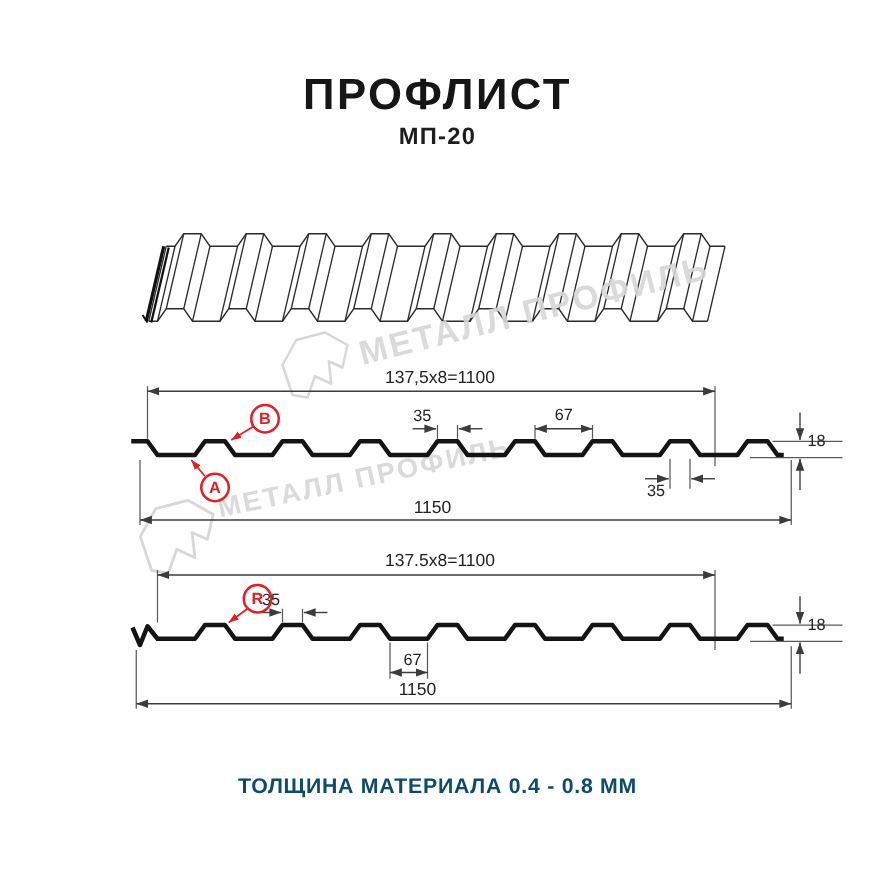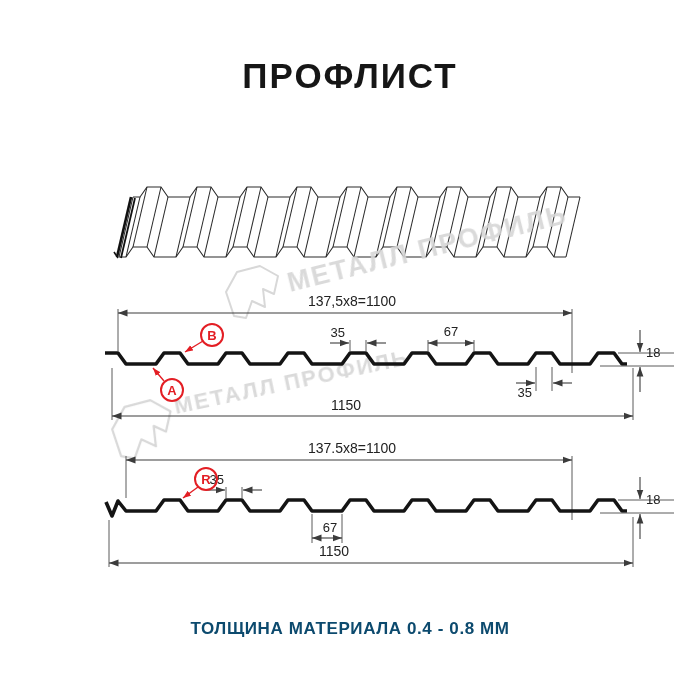--- a/index.html
+++ b/index.html
@@ -23,20 +23,21 @@
   .redcirc{stroke:#e31e24;stroke-width:2;fill:none;}
   .redtext{font-family:"Liberation Sans",sans-serif;font-size:13px;font-weight:700;fill:#e31e24;}
   .wmtext{font-family:"Liberation Sans",sans-serif;font-weight:700;fill:#d6d6d6;letter-spacing:2px;}
   .wmlogo{stroke:#d4d4d4;stroke-width:2;fill:none;stroke-linejoin:round;}
 </style>
 </head>
 <body>
 
 <div class="canvas">
   <div class="title">ПРОФЛИСТ</div>
+  <div class="subtitle">МП-20</div>
 
   <svg class="drawing" width="700" height="700" viewBox="0 0 700 700">
     <defs>
       <marker id="ar" markerWidth="11" markerHeight="9" refX="9.5" refY="4" orient="auto" markerUnits="userSpaceOnUse">
         <path d="M0,0.6 L9.5,4 L0,7.4 Z" fill="#3c3c3c"></path>
       </marker>
       <marker id="arS" markerWidth="11" markerHeight="9" refX="9.5" refY="4" orient="auto-start-reverse" markerUnits="userSpaceOnUse">
         <path d="M0,0.6 L9.5,4 L0,7.4 Z" fill="#3c3c3c"></path>
       </marker>
       <marker id="arR" markerWidth="9" markerHeight="8" refX="8" refY="3.5" orient="auto" markerUnits="userSpaceOnUse">

